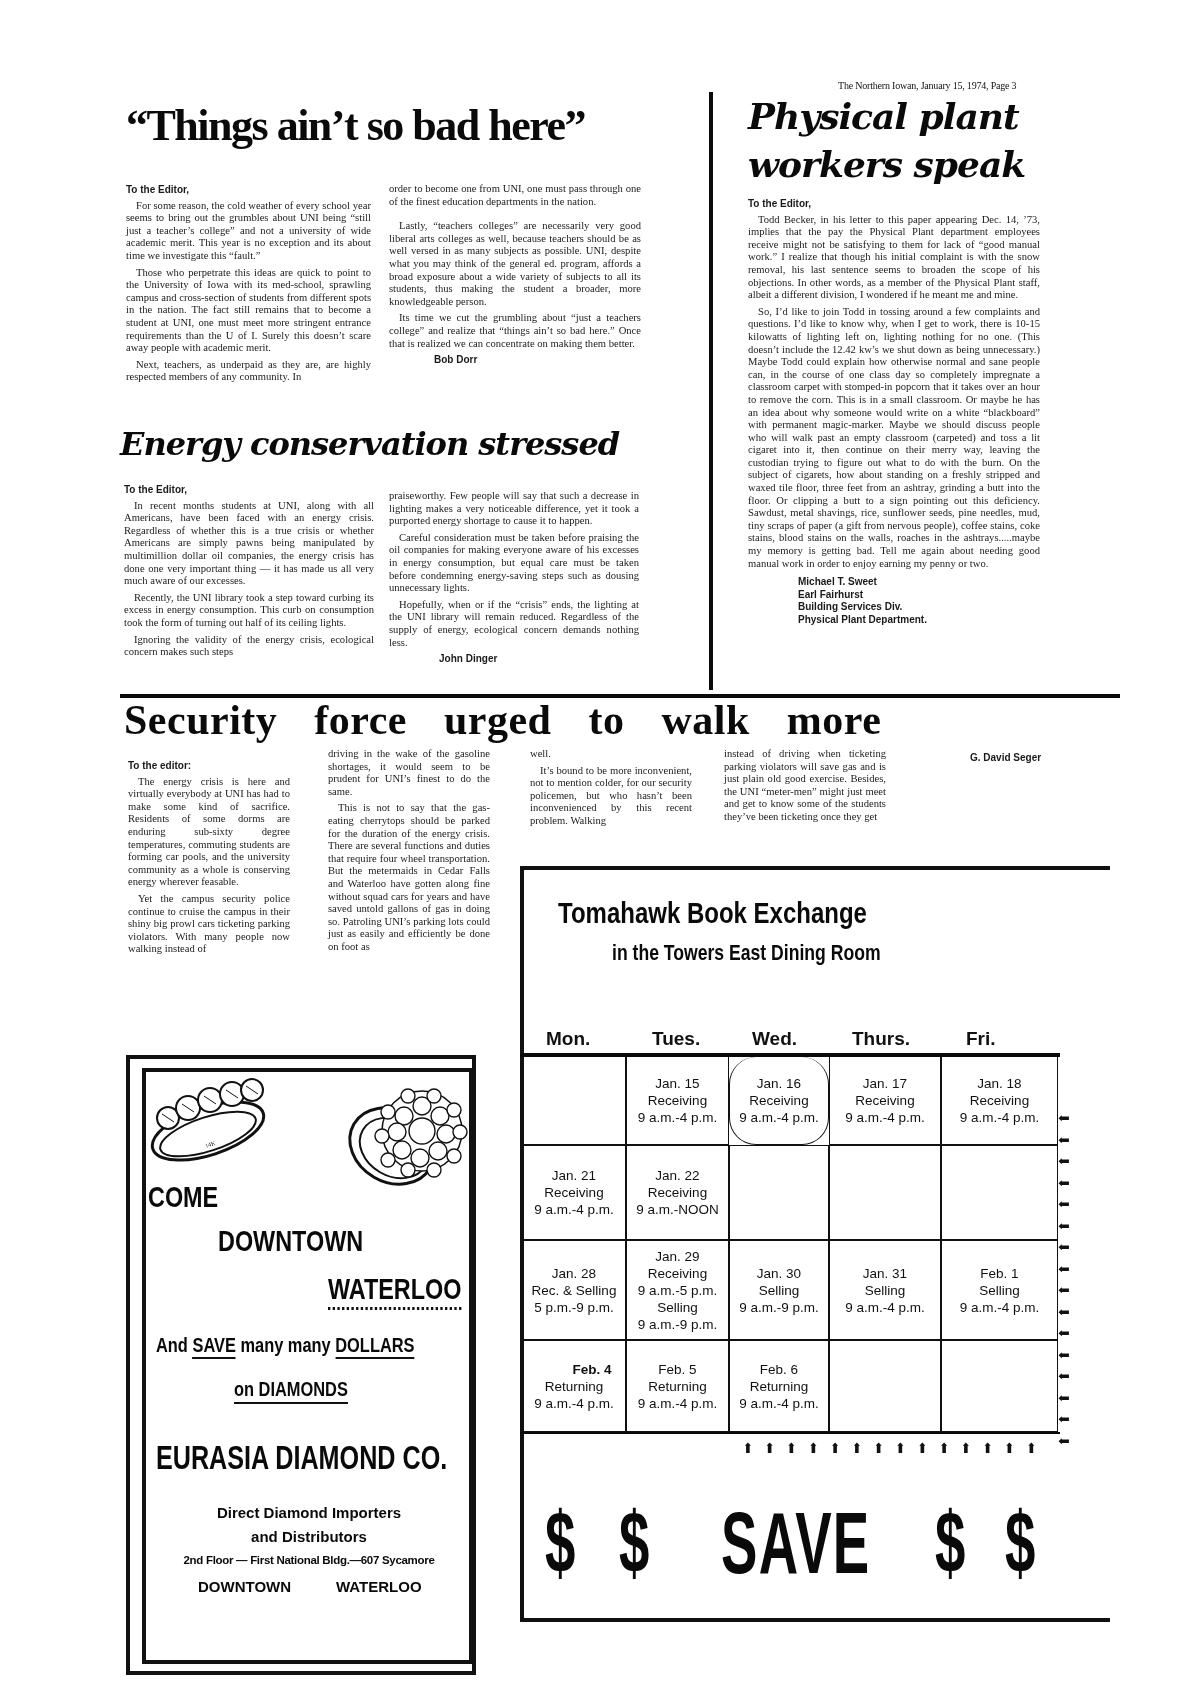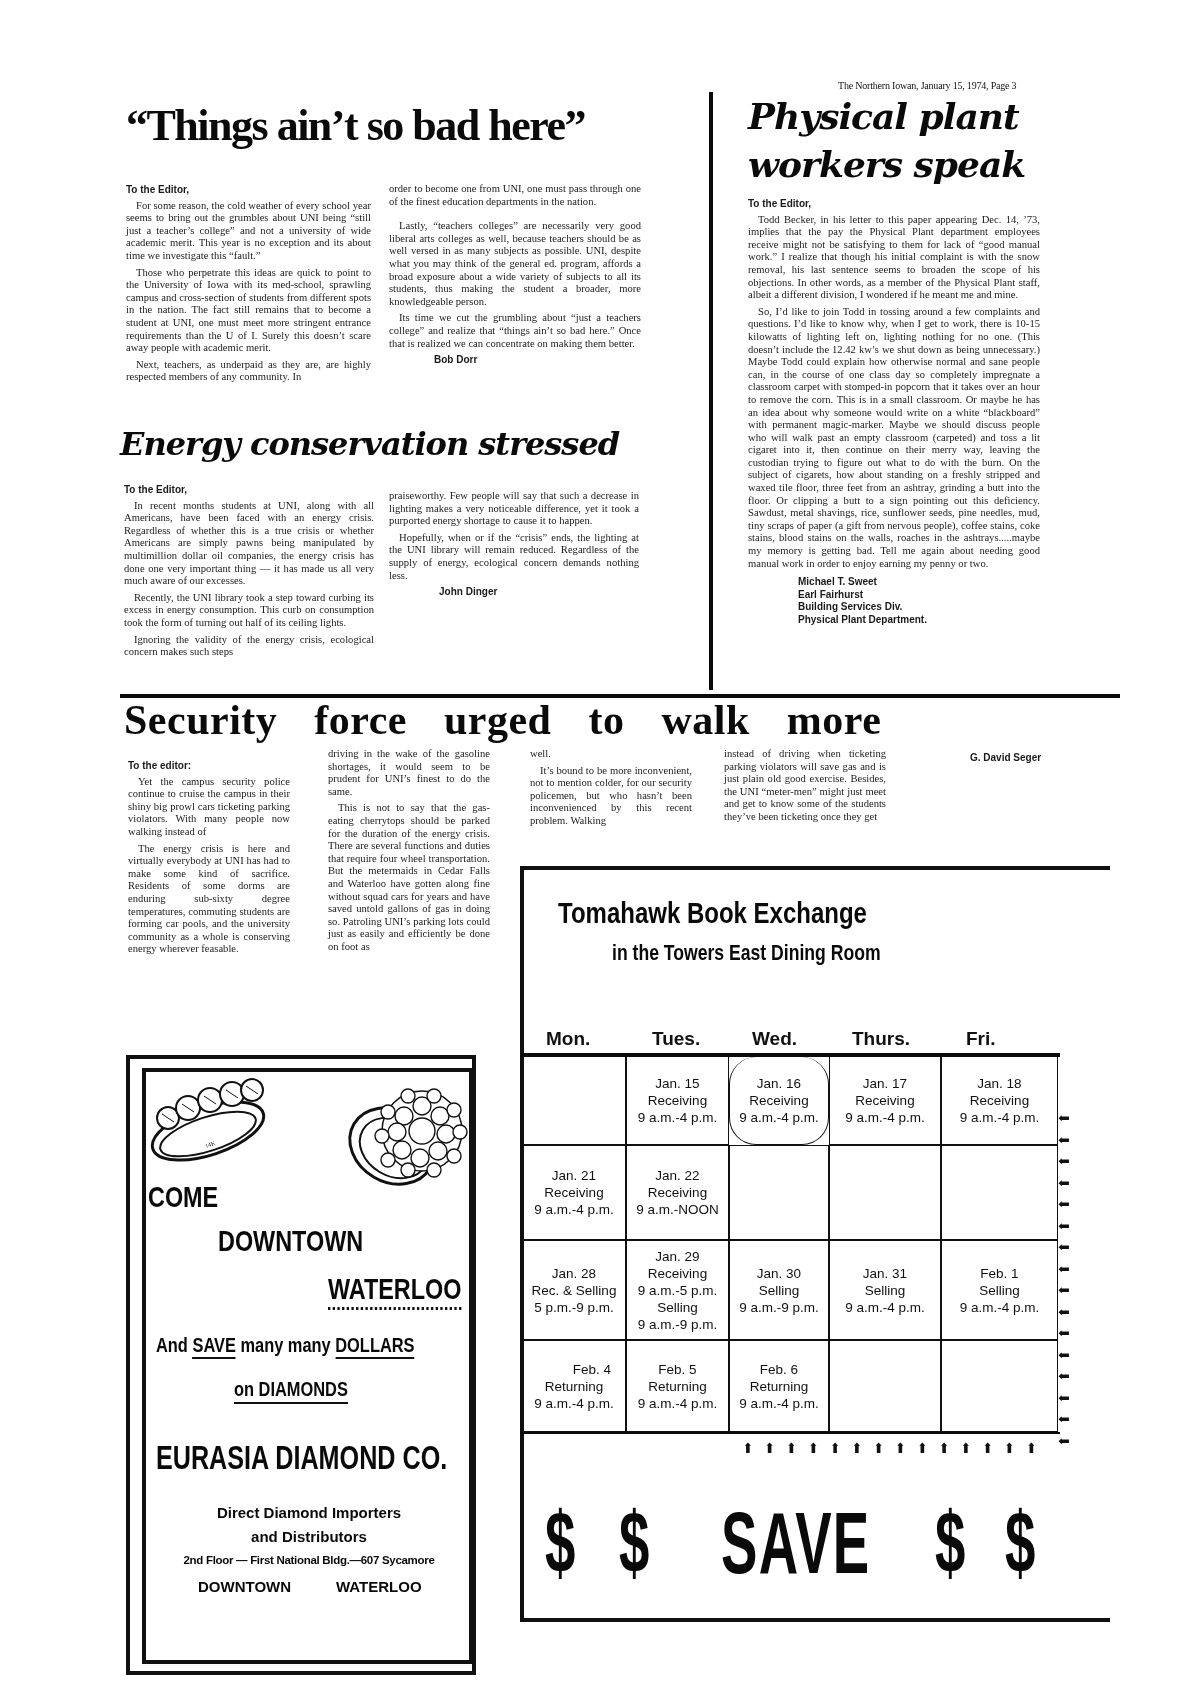--- a/index.html
+++ b/index.html
@@ -47,20 +47,21 @@
 
 <div class="abs body-text" style="left:124px; top:484px; width:250px;">
   <div class="salutation">To the Editor,</div>
   <p>In recent months students at UNI, along with all Americans, have been faced with an energy crisis. Regardless of whether this is a true crisis or whether Americans are simply pawns being manipulated by multimillion dollar oil companies, the energy crisis has done one very important thing — it has made us all very much aware of our excesses.</p>
   <p>Recently, the UNI library took a step toward curbing its excess in energy consumption. This curb on consumption took the form of turning out half of its ceiling lights.</p>
   <p>Ignoring the validity of the energy crisis, ecological concern makes such steps</p>
 </div>
 
 <div class="abs body-text" style="left:389px; top:490px; width:250px;">
   <p style="text-indent:0;">praiseworthy. Few people will say that such a decrease in lighting makes a very noticeable difference, yet it took a purported energy shortage to cause it to happen.</p>
+  <p>Careful consideration must be taken before praising the oil companies for making everyone aware of his excesses in energy consumption, but equal care must be taken before condemning energy-saving steps such as dousing unnecessary lights.</p>
   <p>Hopefully, when or if the “crisis” ends, the lighting at the UNI library will remain reduced. Regardless of the supply of energy, ecological concern demands nothing less.</p>
   <div class="sig" style="padding-left:50px;">John Dinger</div>
 </div>
 
 <div class="abs rule-v" style="left:709px; top:92px; width:4px; height:598px;"></div>
 
 <div class="abs headline-italic" style="left:748px; top:92px; font-size:36px; line-height:48px;">
   <div>Physical plant</div>
   <div>workers speak</div>
 </div>
@@ -76,22 +77,22 @@
     <div>Physical Plant Department.</div>
   </div>
 </div>
 
 <div class="abs rule-h" style="left:120px; top:694px; width:1000px; height:4px;"></div>
 
 <div class="abs headline-serif" style="left:124px; top:696px; font-size:42px; word-spacing:26px; letter-spacing:0.5px;">Security force urged to walk more</div>
 
 <div class="abs body-text" style="left:128px; top:760px; width:162px;">
   <div class="salutation">To the editor:</div>
+  <p>The energy crisis is here and virtually everybody at UNI has had to make some kind of sacrifice. Residents of some dorms are enduring sub-sixty degree temperatures, commuting students are forming car pools, and the university community as a whole is conserving energy wherever feasable.</p>
   <p>Yet the campus security police continue to cruise the campus in their shiny big prowl cars ticketing parking violators. With many people now walking instead of</p>
-  <p>The energy crisis is here and virtually everybody at UNI has had to make some kind of sacrifice. Residents of some dorms are enduring sub-sixty degree temperatures, commuting students are forming car pools, and the university community as a whole is conserving energy wherever feasable.</p>
 </div>
 
 <div class="abs body-text" style="left:328px; top:748px; width:162px;">
   <p style="text-indent:0;">driving in the wake of the gasoline shortages, it would seem to be prudent for UNI’s finest to do the same.</p>
   <p>This is not to say that the gas-eating cherrytops should be parked for the duration of the energy crisis. There are several functions and duties that require four wheel transportation. But the metermaids in Cedar Falls and Waterloo have gotten along fine without squad cars for years and have saved untold gallons of gas in doing so. Patroling UNI’s parking lots could just as easily and efficiently be done on foot as</p>
 </div>
 
 <div class="abs body-text" style="left:530px; top:748px; width:162px;">
   <p style="text-indent:0;">well.</p>
   <p>It’s bound to be more inconvenient, not to mention colder, for our security policemen, but who hasn’t been inconvenienced by this recent problem. Walking</p>
@@ -258,21 +259,21 @@
       <div style="font-weight: normal;">Jan. 31</div>
       <div style="font-weight: normal;">Selling</div>
       <div style="font-weight: normal;">9 a.m.-4 p.m.</div>
     </div>
     <div class="cell" style="left: 941px; top: 1240px; width: 117px; height: 100px;">
       <div style="font-weight: normal;">Feb. 1</div>
       <div style="font-weight: normal;">Selling</div>
       <div style="font-weight: normal;">9 a.m.-4 p.m.</div>
     </div>
     <div class="cell" style="left: 522px; top: 1340px; width: 104px; height: 92px;">
-      <div style="font-weight: normal; margin-left: 36px;">Feb. 4</div>
+      <div style="font-weight: bold; margin-left: 36px;">Feb. 4</div>
       <div style="font-weight: normal;">Returning</div>
       <div style="font-weight: normal;">9 a.m.-4 p.m.</div>
     </div>
     <div class="cell" style="left: 626px; top: 1340px; width: 103px; height: 92px;">
       <div style="font-weight: normal;">Feb. 5</div>
       <div style="font-weight: normal;">Returning</div>
       <div style="font-weight: normal;">9 a.m.-4 p.m.</div>
     </div>
     <div class="cell" style="left: 729px; top: 1340px; width: 100px; height: 92px;">
       <div style="font-weight: normal;">Feb. 6</div>

